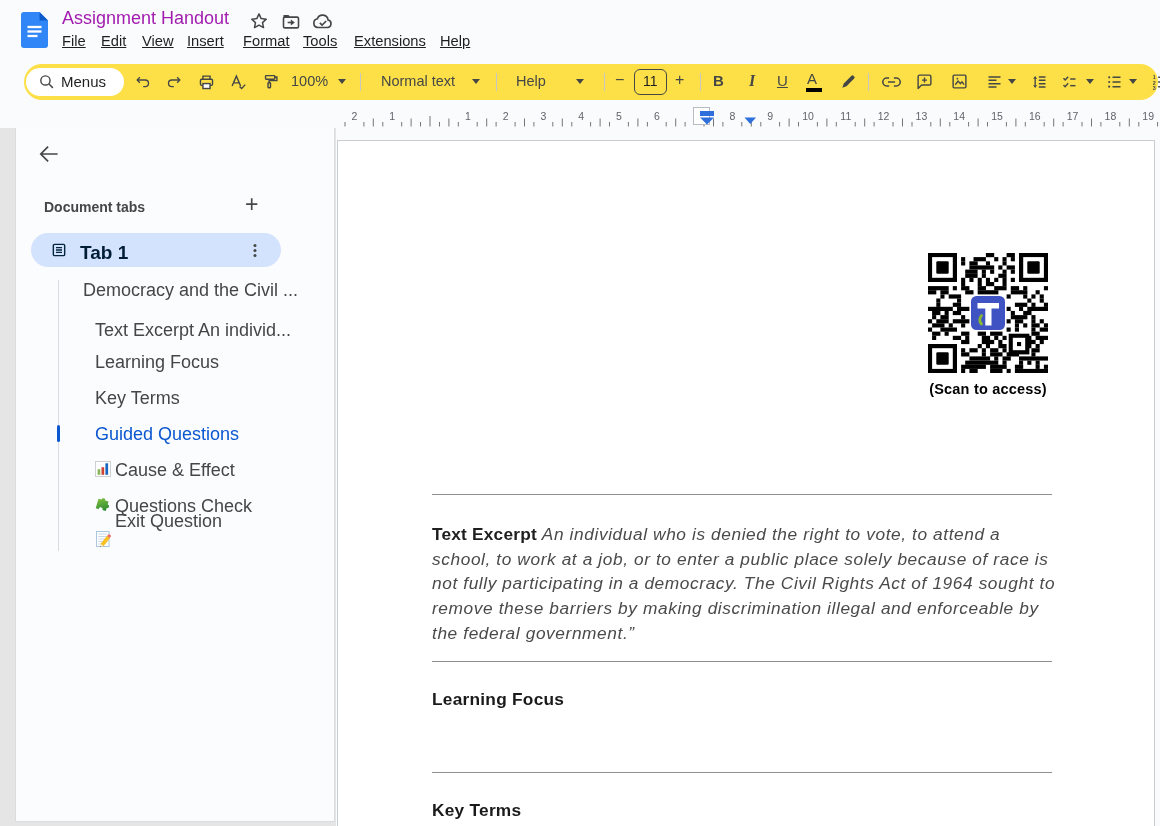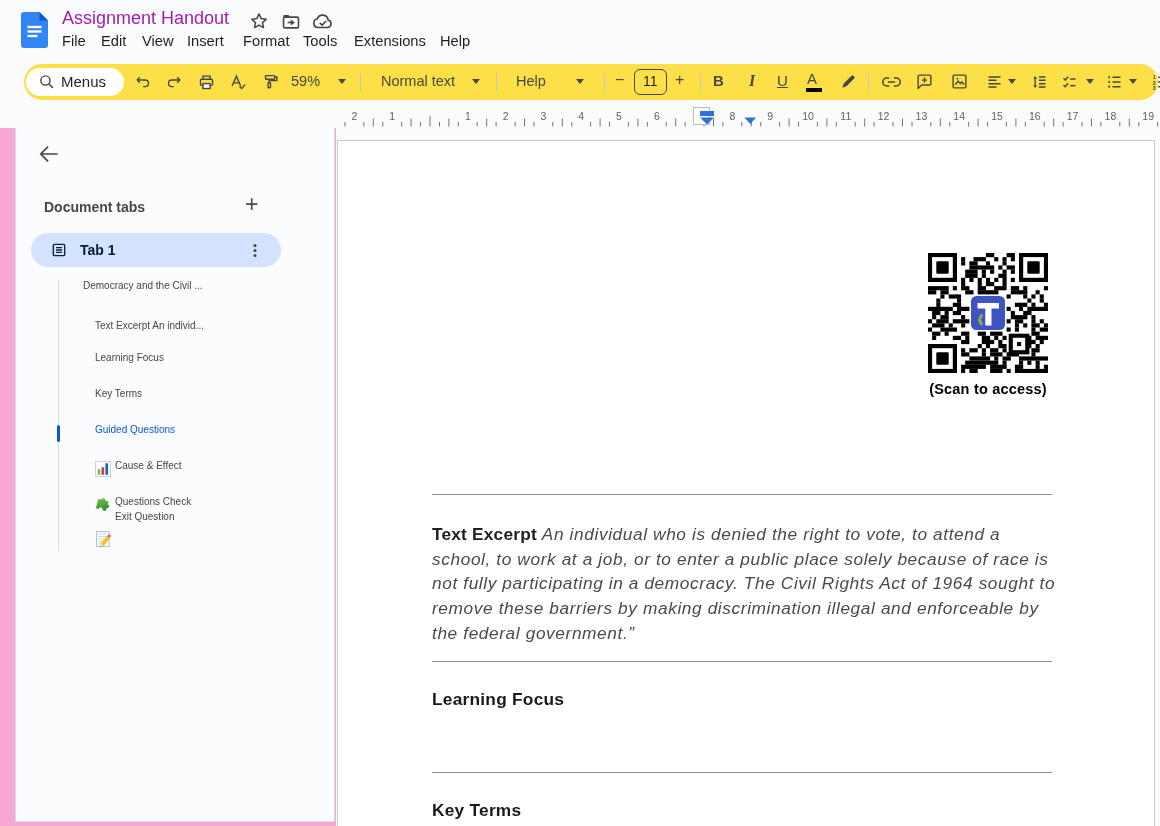--- a/index.html
+++ b/index.html
@@ -4,34 +4,34 @@
 <style>
 * { margin:0; padding:0; box-sizing:border-box; }
 html,body { width:1160px; height:826px; overflow:hidden; font-family:"Liberation Sans",sans-serif; }
 body { background:#f9fbfd; position:relative; }
 .abs { position:absolute; }
 
 
 #header { position:absolute; left:0; top:0; width:1160px; height:62px; background:#f9fbfd; }
 #doctitle { position:absolute; left:62px; top:8px; font-size:18px; color:#a21caf; letter-spacing:0; }
 #menurow { position:absolute; left:62px; top:33px; font-size:14.7px; color:#1f1f1f; }
-#menurow span { margin-right:0; }
+#menurow span { margin-right:0;text-decoration:underline; }
 
 
 #toolbar { position:absolute; left:24px; top:64px; width:1134px; height:36px; background:#fde047; border-radius:18px; }
 .tbtxt { position:absolute; color:#444746; font-size:14px; }
 .sep { position:absolute; top:9px; width:1px; height:18px; background:#c7c7c7; }
 .caret { position:absolute; width:0; height:0; border-left:4.5px solid transparent; border-right:4.5px solid transparent; border-top:5px solid #444746; }
 
 
 #ruler { position:absolute; left:336px; top:104px; width:824px; height:24px; }
 
 
-#sidebar { position:absolute; left:0; top:128px; width:336px; height:698px; background:#f9a8d4; }
-.outline-item { position:absolute; font-size:10px; color:#444746; white-space:nowrap; }
+#sidebar { position:absolute; left:0; top:128px; width:336px; height:698px; background:#e5e5e5; }
+.outline-item { position:absolute; font-size:18px; color:#444746; white-space:nowrap; }
 
 
 #canvas { position:absolute; left:336px; top:128px; width:824px; height:698px; background:#f9fbfd; }
 #page { position:absolute; left:1px; top:12px; width:818px; height:690px; background:#fff; border:1px solid #c9ccd1; border-bottom:none; }
 .hr { position:absolute; left:96px; width:620px; border-top:1px solid #8f8f8f; }
 </style>
 </head>
 <body>
 
 <div id="header">
@@ -101,21 +101,21 @@
   <svg class="abs" style="left:206px;top:10px" width="17" height="17" viewBox="0 0 24 24" fill="none" stroke="#444746" stroke-width="2">
       <path d="M3 17 L9 3 l6 14 M5.2 12.5 h7.6"></path>
       <path d="M13.5 17.5 l3 3 5 -5.5"></path>
     </svg>
 
   <svg class="abs" style="left:238px;top:9px" width="17" height="18" viewBox="0 0 24 24" fill="none" stroke="#444746" stroke-width="2">
       <rect x="5" y="3" width="13" height="5" rx="1"></rect>
       <path d="M18 5 h3 v5 h-11 v3"></path>
       <rect x="8.5" y="13" width="3.5" height="7" rx="0.8"></rect>
     </svg>
-  <div class="tbtxt" style="left:267px;top:9px;font-size:14.5px">59%</div>
+  <div class="tbtxt" style="left:267px;top:9px;font-size:14.5px">100%</div>
   <div class="caret" style="left:314px;top:15px"></div>
   <div class="sep" style="left:336px"></div>
   <div class="tbtxt" style="left:357px;top:9px;font-size:14.5px">Normal text</div>
   <div class="caret" style="left:448px;top:15px"></div>
   <div class="sep" style="left:472px"></div>
   <div class="tbtxt" style="left:492px;top:9px;font-size:14.5px">Help</div>
   <div class="caret" style="left:552px;top:15px"></div>
   <div class="sep" style="left:580px"></div>
   <div class="tbtxt" style="left:591px;top:7px;font-size:16px">−</div>
   <div class="abs" style="left:610px;top:4.5px;width:33px;height:26px;border:1px solid #444746;border-radius:6px;"></div>
@@ -288,21 +288,21 @@
       <path d="M21.5 11 H3.5 M11 3 L3 11 l8 8"></path>
     </svg>
   <div class="abs" style="left:44px;top:71px;font-size:14px;font-weight:bold;color:#444746">Document tabs</div>
   <div class="abs" style="left:245px;top:63px;font-size:23px;font-weight:300;color:#444746">+</div>
 
   <div class="abs" style="left:31px;top:105px;width:250px;height:34px;background:#d3e3fd;border-radius:17px;"></div>
   <svg class="abs" style="left:51px;top:114px" width="16" height="16" viewBox="0 0 24 24" fill="none" stroke="#06263d" stroke-width="2.1">
       <rect x="3.5" y="3.5" width="17" height="17" rx="1.8"></rect>
       <path d="M7.5 8.3 h9 M7.5 12 h9 M7.5 15.7 h9" stroke-width="1.9"></path>
     </svg>
-  <div class="abs" style="left:80px;top:114px;font-size:14px;font-weight:bold;color:#001d35">Tab 1</div>
+  <div class="abs" style="left:80px;top:114px;font-size:19px;font-weight:bold;color:#001d35">Tab 1</div>
   <svg class="abs" style="left:247px;top:114px" width="16" height="17" viewBox="0 0 24 24" fill="#444746">
       <circle cx="12" cy="4.5" r="2.3"></circle>
       <circle cx="12" cy="12" r="2.3"></circle>
       <circle cx="12" cy="19.5" r="2.3"></circle>
     </svg>
 
   <div class="abs" style="left:58px;top:152px;width:1px;height:271px;background:#dadce0;"></div>
   <div class="abs" style="left:57px;top:297px;width:3px;height:17px;background:#0b57d0;border-radius:2px;"></div>
   <div class="outline-item" style="left:83px;top:152px">Democracy and the Civil ...</div>
   <div class="outline-item" style="left:95px;top:192px">Text Excerpt An individ...</div>

